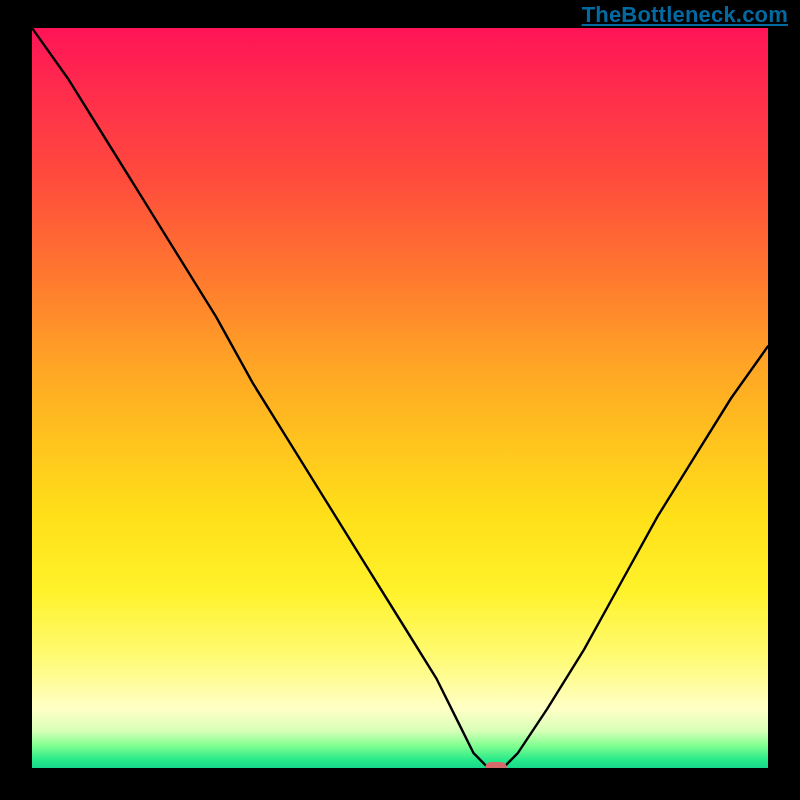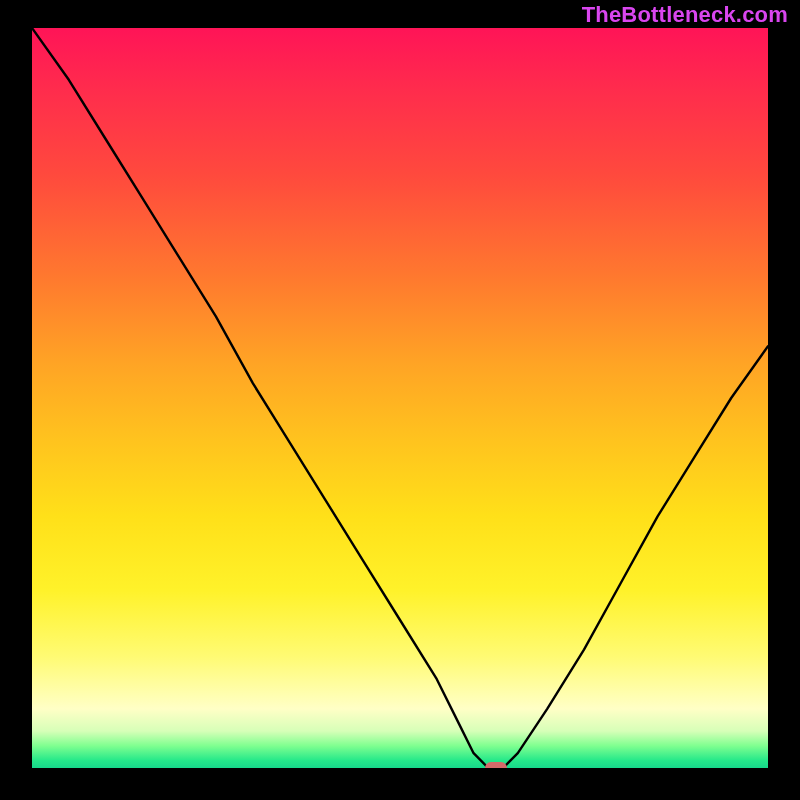--- a/index.html
+++ b/index.html
@@ -14,25 +14,26 @@
   .frame {
     position: relative;
     width: 800px;
     height: 800px;
     background: #000;
   }
   .watermark {
     position: absolute;
     top: 2px;
     right: 12px;
-    color: #d946ef;
+    color: #0369a1;
     font-size: 22px;
     font-weight: 600;
     letter-spacing: 0.2px;
     z-index: 10;
+    text-decoration: underline;
   }
   .plot {
     
     position: absolute;
     left: 32px;
     top: 28px;
     width: 736px;   
     height: 740px;  
     overflow: hidden;
   }

